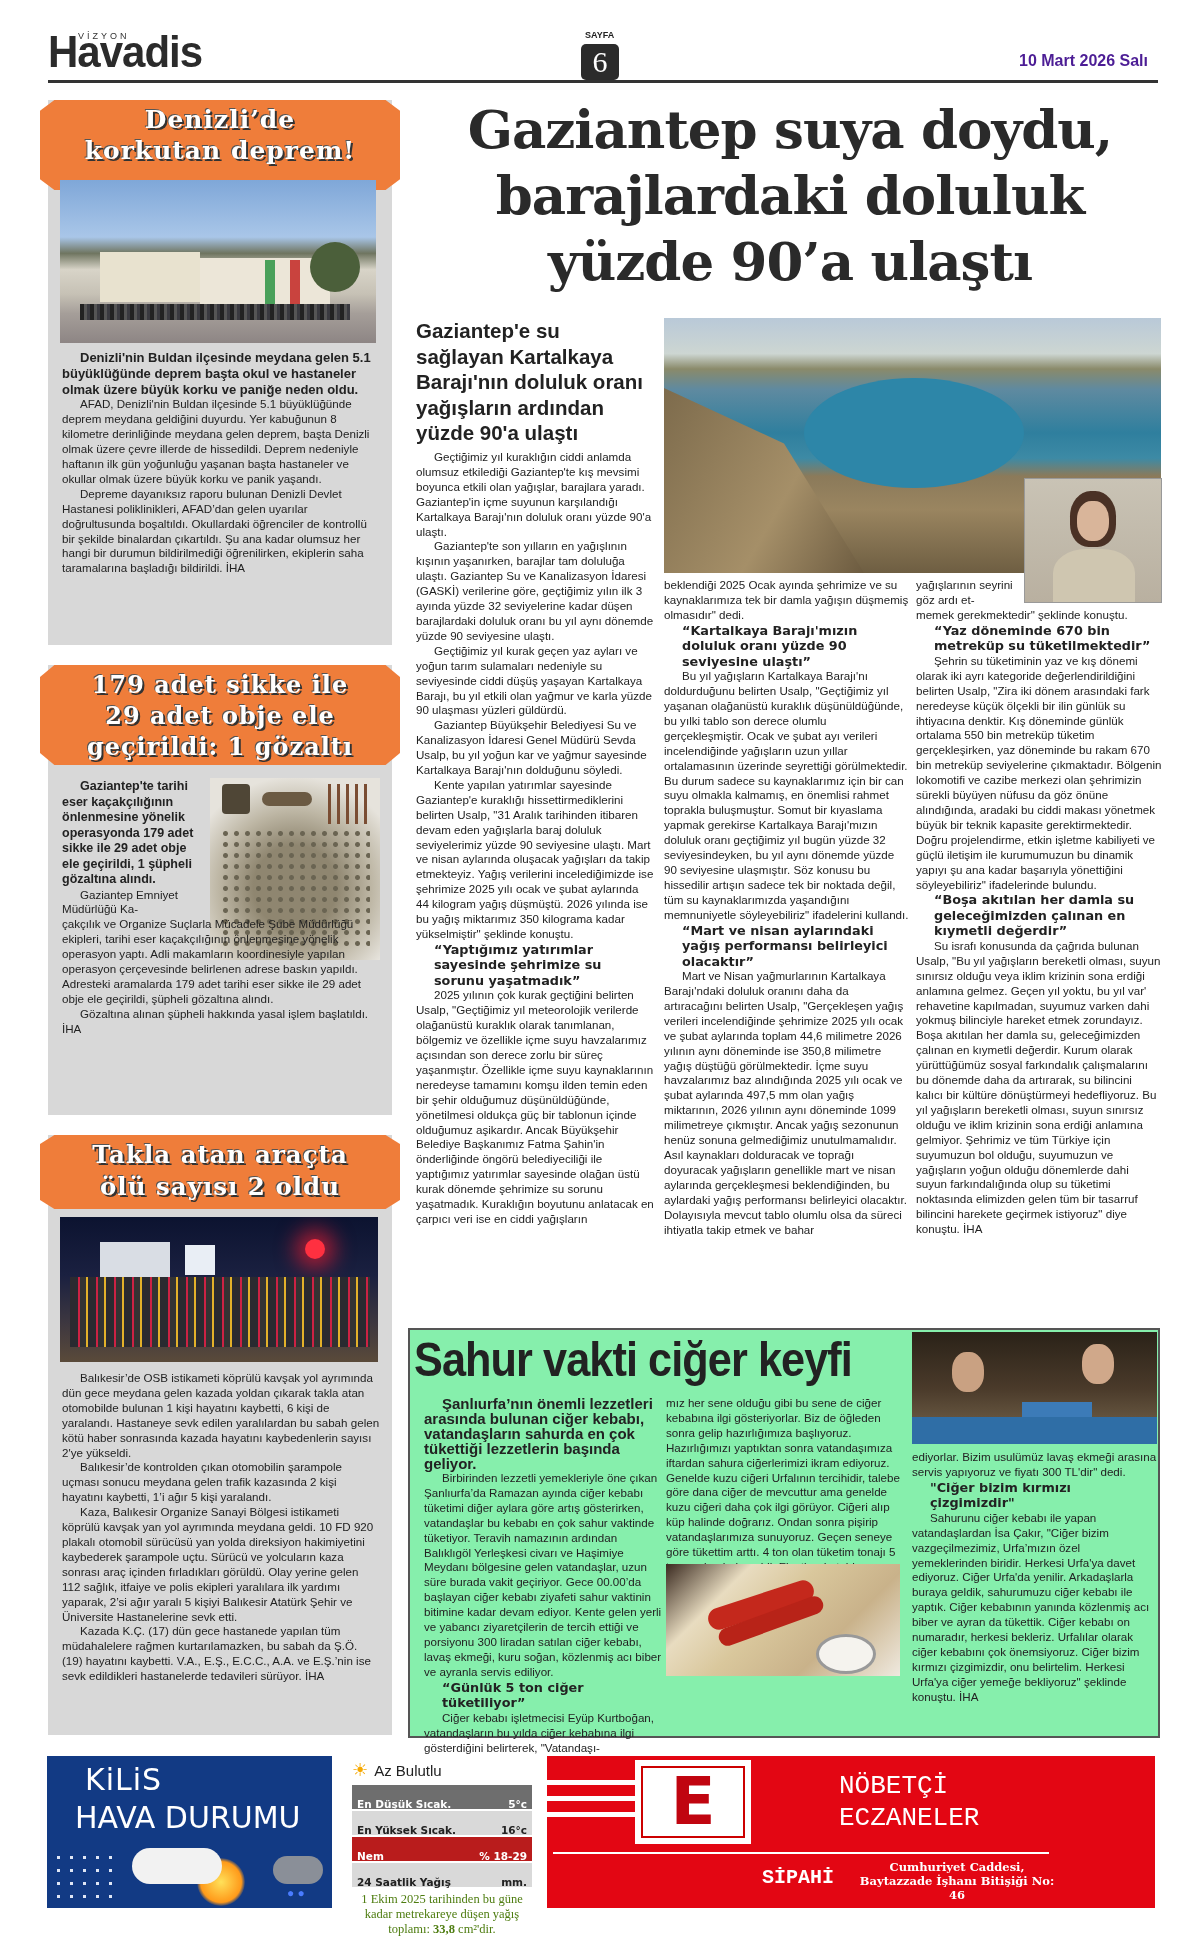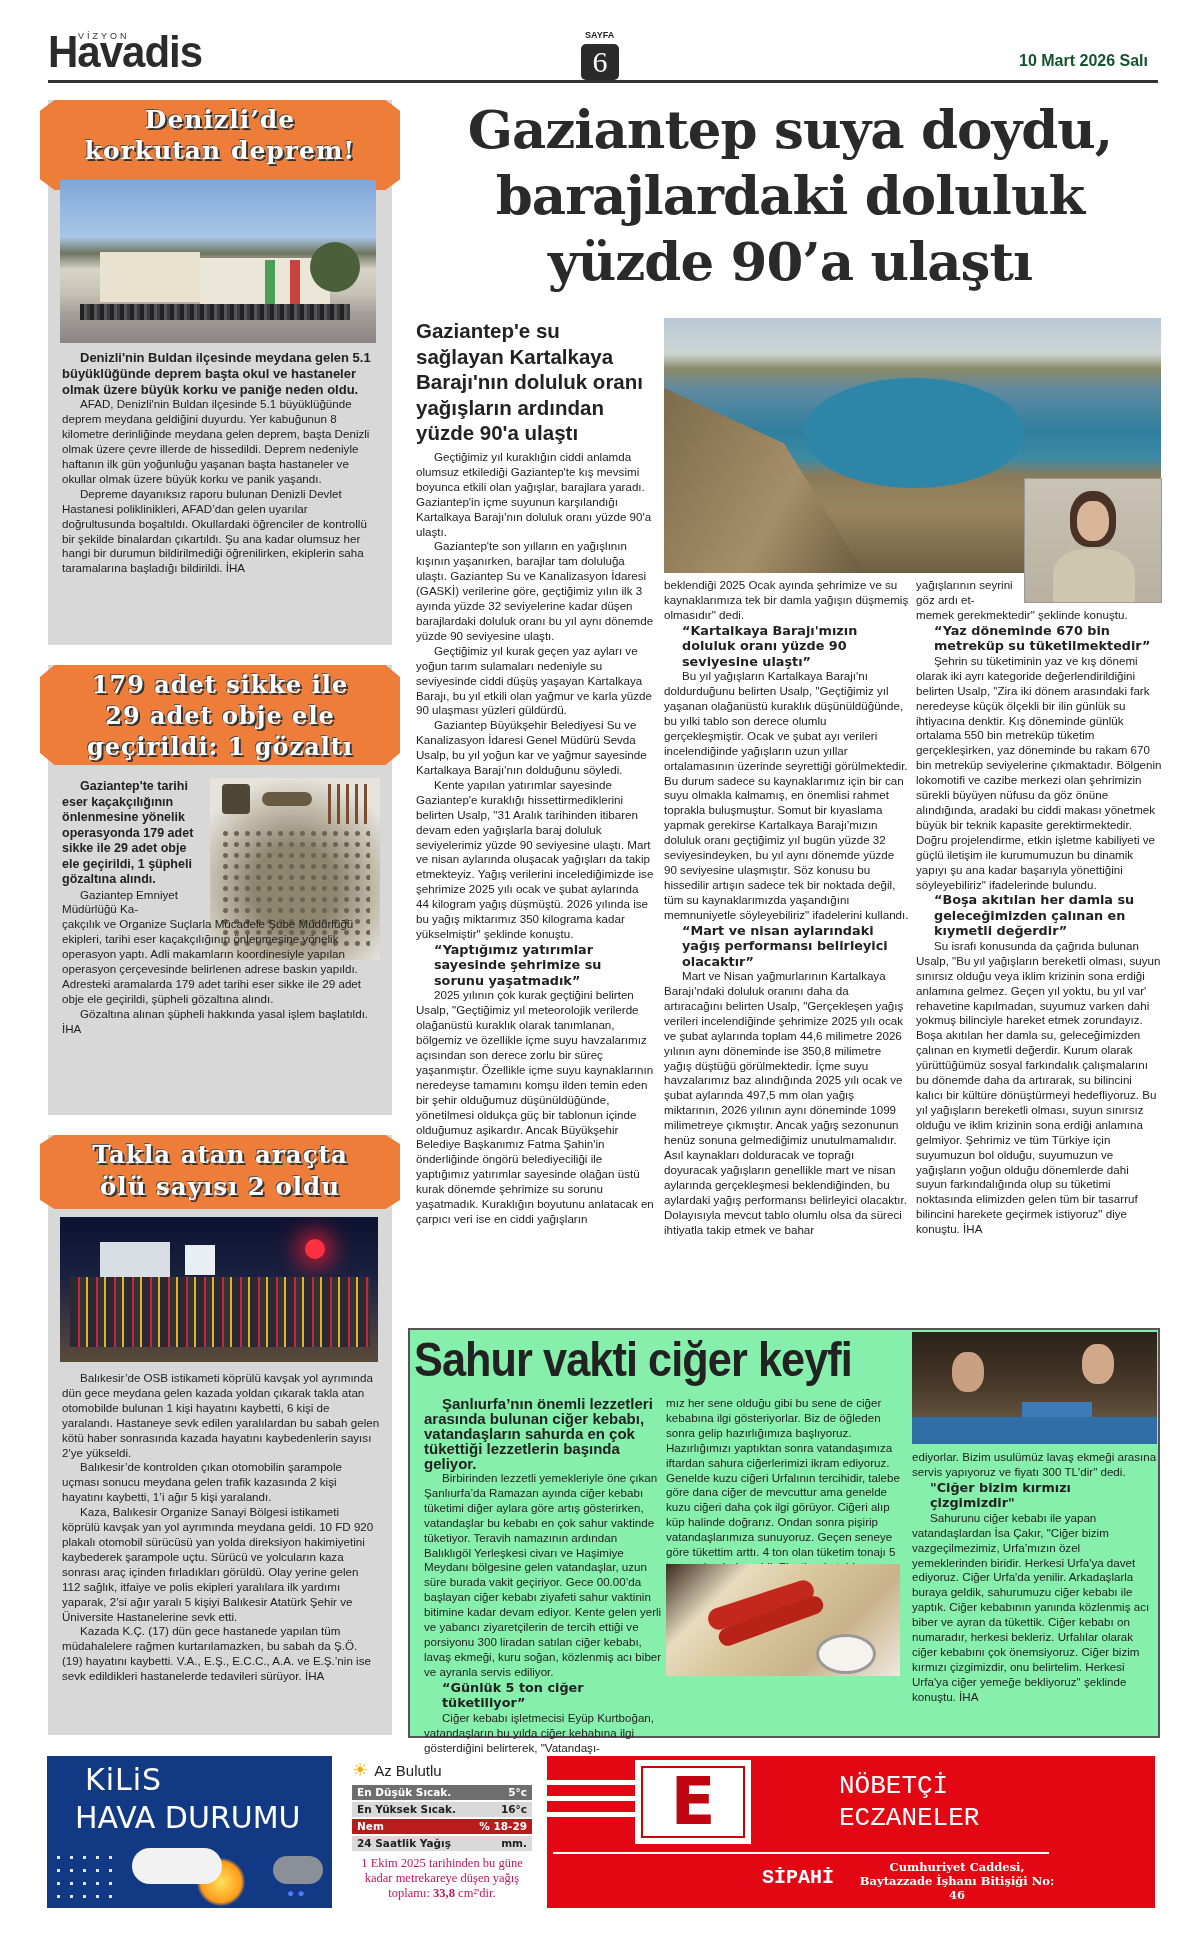--- a/index.html
+++ b/index.html
@@ -4,40 +4,40 @@
 <style>
 *{box-sizing:border-box;margin:0;padding:0}
 html,body{width:1200px;height:1938px;background:#fff;overflow:hidden}
 body{position:relative;font-family:"Liberation Sans",sans-serif;color:#1c1c1c}
 .abs{position:absolute}
 
 .logo-small{left:78px;top:31px;font-size:9px;letter-spacing:3px;font-weight:normal;color:#333}
 .logo{left:48px;top:28px;font-family:"Liberation Sans",sans-serif;font-weight:bold;font-size:42px;letter-spacing:-1px;color:#2b2b2b;transform:scaleY(1.05)}
 .sayfa-lbl{left:585px;top:30px;font-size:9px;font-weight:bold;color:#222;font-family:"Liberation Sans",sans-serif}
 .sayfa-box{left:581px;top:44px;width:38px;height:36px;background:#2b2b2b;color:#fff;border-radius:5px;text-align:center;font-family:"Liberation Serif",serif;font-size:30px;line-height:36px}
-.date{right:52px;top:52px;font-size:16px;font-weight:bold;color:#14532d}
+.date{right:52px;top:52px;font-size:16px;font-weight:bold;color:#4c1d95}
 .hrule{left:48px;top:80px;width:1110px;height:3px;background:#333}
 
 .leftcol{left:48px;width:344px;background:#d8d8d8}
 .orange-head{position:absolute;left:-8px;right:-8px;background:#ef7d3a;clip-path:polygon(4% 0,96% 0,100% 12%,100% 88%,96% 100%,4% 100%,0 88%,0 12%);color:#fff;font-family:"DejaVu Serif",serif;font-weight:bold;text-align:center;text-shadow:2px 2px 0 #333,-1px -1px 0 #555;letter-spacing:1px}
 .photo{position:absolute;overflow:hidden}
 .txt{font-size:11.6px;line-height:14.9px;text-align:left;color:#222}
 .txt p{text-indent:18px}
 .lead{font-weight:bold;font-size:13px;line-height:15.8px;text-indent:18px}
 .lead2{font-weight:bold;font-size:12.5px;line-height:15.5px}
 .sub{font-weight:bold;font-size:12.8px;line-height:15.5px;padding-left:18px;font-family:"DejaVu Sans",sans-serif}
 
 .headline{left:415px;top:96px;width:750px;text-align:center;font-family:"DejaVu Serif",serif;font-weight:bold;font-size:53px;line-height:66px;color:#2a2a2a;letter-spacing:-1px}
 .kk-title{left:416px;top:318px;width:236px;font-weight:bold;font-size:20.5px;line-height:25.5px;color:#222}
 
 .sahur{left:408px;top:1328px;width:752px;height:410px;border:2px solid #555;background:#86efac}
 .sahur-title{font-family:"Liberation Sans",sans-serif;font-weight:bold;font-size:48px;color:#222;transform:scaleX(0.9);transform-origin:left top;letter-spacing:-1px}
 
 .wx-banner{left:47px;top:1756px;width:285px;height:152px;background:#123a84;color:#fff}
-.wx-row{height:15px;font-size:10.5px;font-weight:bold;display:flex;justify-content:space-between;padding:0 5px;line-height:15px;margin-bottom:2px;font-family:"DejaVu Sans",sans-serif}
+.wx-row{height:15px;font-size:10.5px;font-weight:bold;display:flex;justify-content:space-between;padding:12px 5px;line-height:15px;margin-bottom:2px;font-family:"DejaVu Sans",sans-serif}
 .eczane{left:547px;top:1756px;width:608px;height:152px;background:#e30613;color:#fff}
 </style>
 </head>
 <body>
 
 <div class="abs logo-small">VİZYON</div>
 <div class="abs logo">Havadis</div>
 <div class="abs sayfa-lbl">SAYFA</div>
 <div class="abs sayfa-box">6</div>
 <div class="abs date">10 Mart 2026 Salı</div>
@@ -198,21 +198,21 @@
       <span>16°c</span>
     </div>
   <div class="wx-row" style="background:#b91c1c;color:#fff">
       <span>Nem</span>
       <span>% 18-29</span>
     </div>
   <div class="wx-row" style="background:#d9d9d9;color:#222">
       <span>24 Saatlik Yağış</span>
       <span>mm.</span>
     </div>
-  <div style="text-align:center;font-family:'Liberation Serif',serif;font-size:12.5px;line-height:15px;color:#be185d;margin-top:5px">
+  <div style="text-align:center;font-family:'Liberation Serif',serif;font-size:12.5px;line-height:15px;color:#4d7c0f;margin-top:5px">
     <div>1 Ekim 2025 tarihinden bu güne</div>
     <div>kadar metrekareye düşen yağış</div>
     <div><span>toplamı: </span><b>33,8</b><span> cm²'dir.</span></div>
   </div>
 </div>
 
 <div class="abs eczane">
   <div style="position:absolute;left:0;top:24px;width:90px;height:5px;background:#fff"></div>
   <div style="position:absolute;left:0;top:40px;width:90px;height:5px;background:#fff"></div>
   <div style="position:absolute;left:0;top:56px;width:90px;height:5px;background:#fff"></div>

